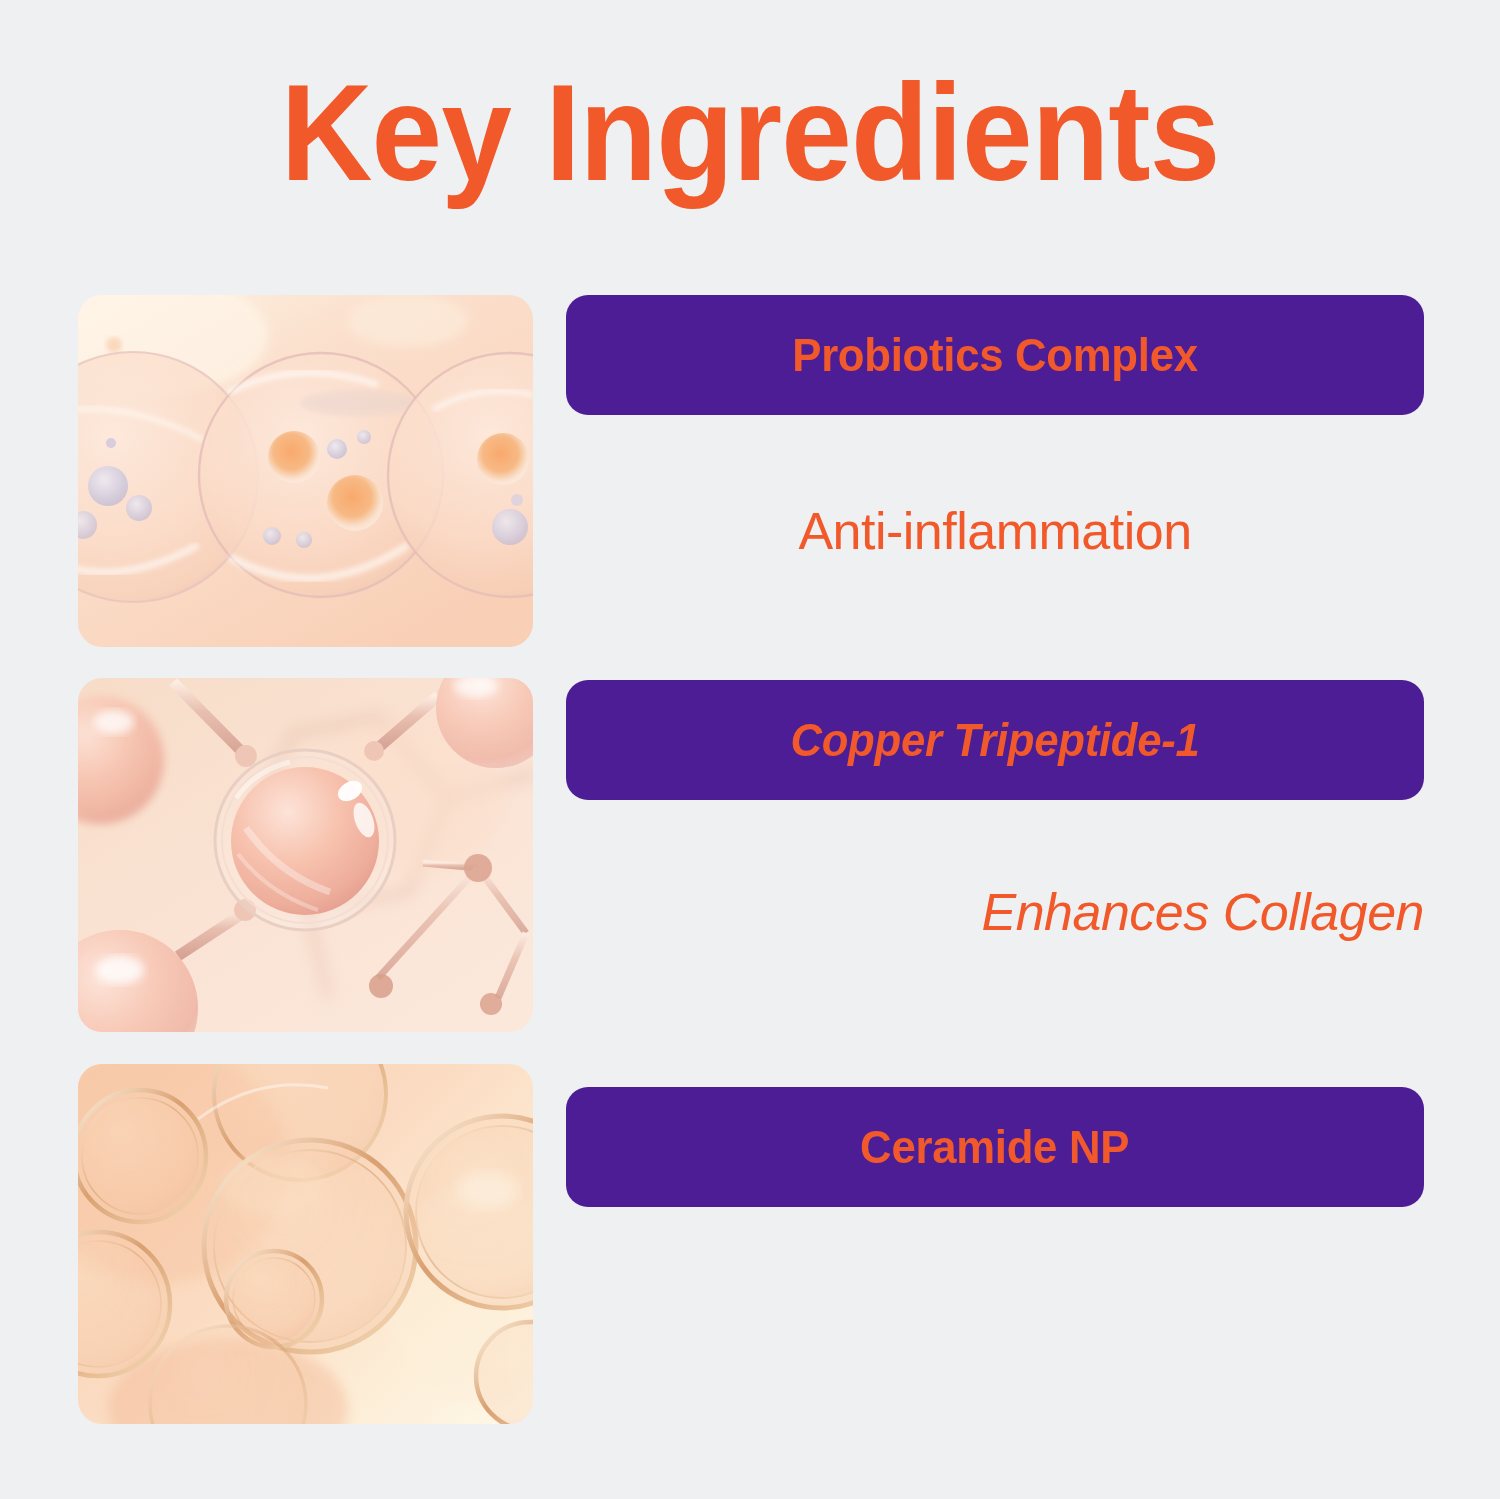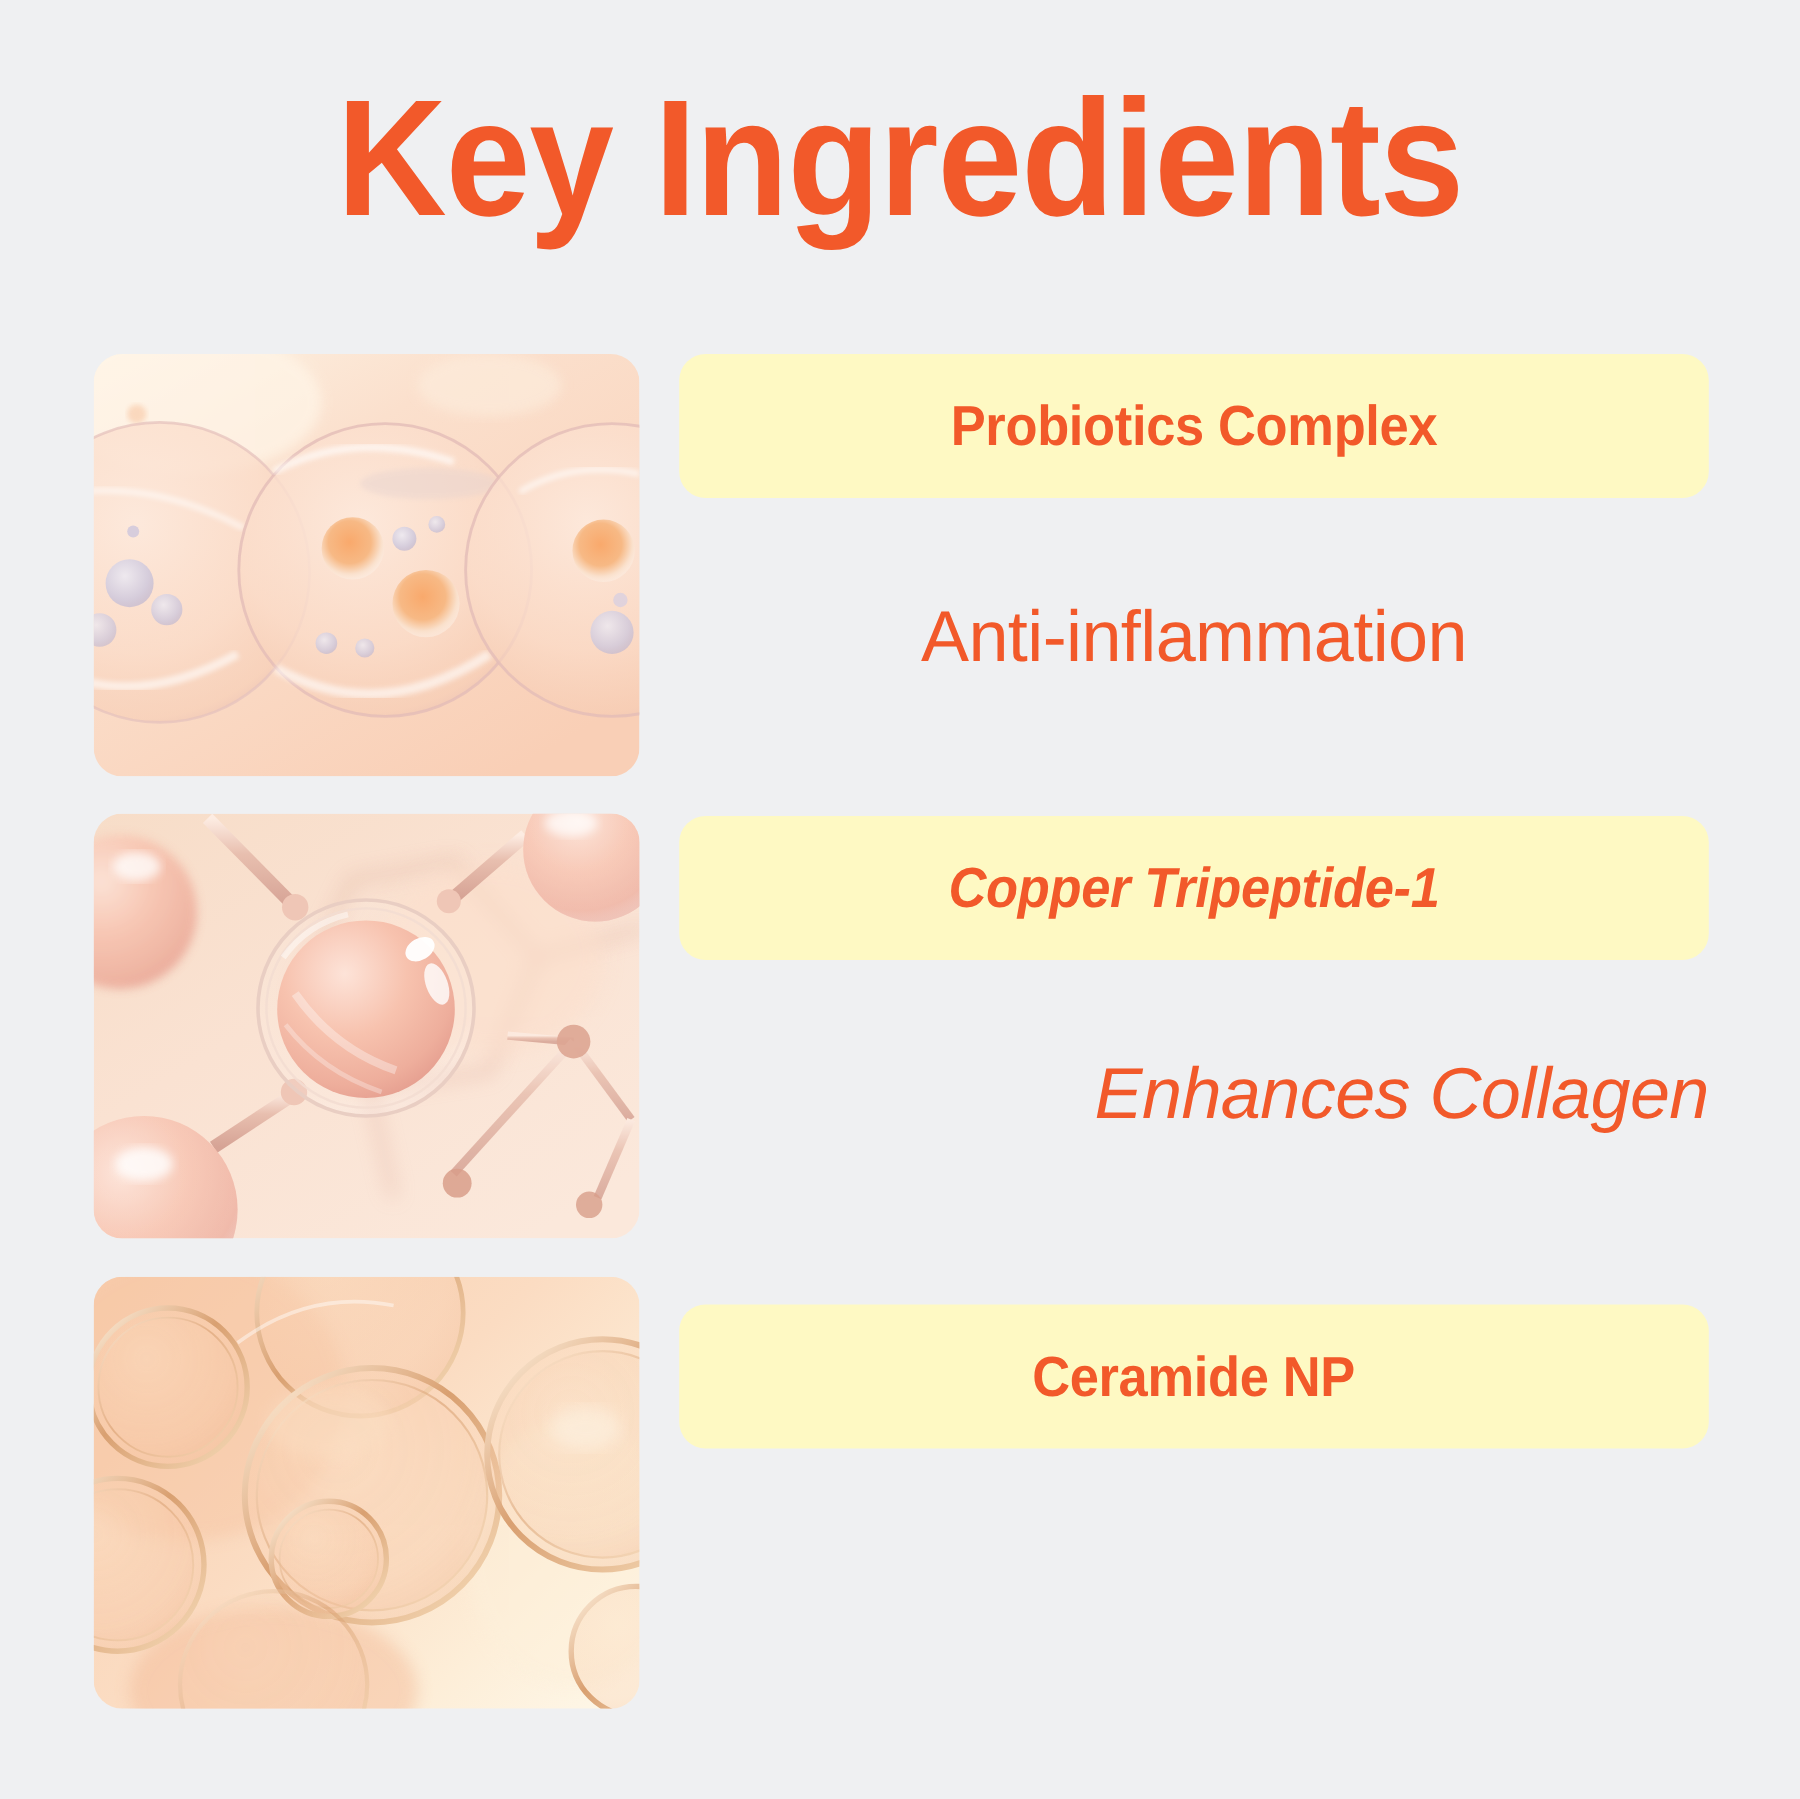--- a/index.html
+++ b/index.html
@@ -69,21 +69,21 @@
     top: 0;
     width: 858px;
     height: 100%;
   }
   .name-card {
     position: absolute;
     left: 0;
     top: 0;
     width: 858px;
     height: 120px;
-    background: #fef9c3;
+    background: #4c1d95;
     border-radius: 22px;
     display: flex;
     align-items: center;
     justify-content: center;
   }
   .name-card.r1 { top: 2px; }
   .name-card.r2 { top: 23px; }
   .name-text {
     color: #f2592a;
     font-family: "Liberation Sans", sans-serif;
@@ -95,21 +95,21 @@
     white-space: nowrap;
   }
   .benefit {
     position: absolute;
     left: 0;
     width: 858px;
     text-align: center;
     color: #f2592a;
     font-family: "Liberation Sans", sans-serif;
     font-weight: 400;
-    font-size: 60px;
+    font-size: 52px;
     line-height: 58px;
     letter-spacing: -0.5px;
     white-space: nowrap;
   }
   .benefit.b0 { top: 207px; }
   .benefit.b1 { top: 205px; text-align: right; }
   .benefit.b2 { top: 216px; }
 </style>
 </head>
 <body>

